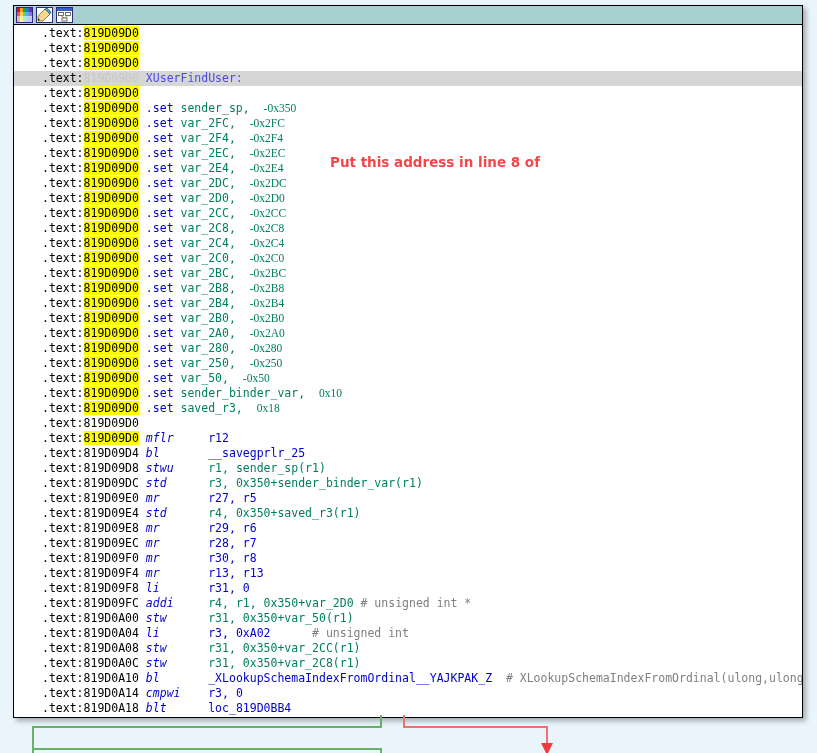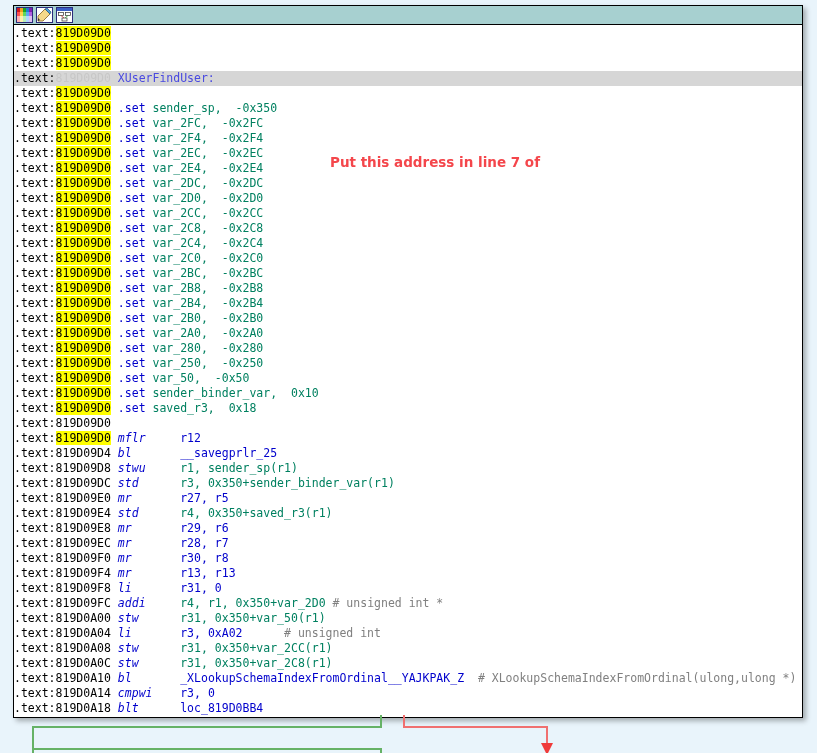--- a/index.html
+++ b/index.html
@@ -27,30 +27,30 @@
   .tb-icon{width:17px;height:16px;position:relative;
            border:1px solid #2b2b7a;box-sizing:border-box;cursor:pointer;}
   .tb-icon svg{display:block;}
   
   #code{
     position:absolute;left:0;top:20px;right:0;bottom:0;
     background:#fff;overflow:hidden;
     font-size:11.5px;line-height:15px;
     white-space:pre;
   }
-  .ln{height:15px;line-height:15px;white-space:pre;}
+  .ln{height:15px;line-height:15px;white-space:pre;padding-left:28px;}
   .ln.sel{background:#d6d6d6;}
   .seg-text{color:#000;}
   .addr{background:#ffff00;color:#000;}
   .ln.sel .addr{background:transparent;color:#c7c7c7;}
   .mnem{color:#0000cc;font-style:italic;}
   .op{color:#0000cc;}
   .dir{color:#0000cc;}
   .var{color:#008060;}
-  .num{color:#008060;}
+  .num{color:#008060;font-family:Liberation Serif, serif;}
   .cmt{color:#808080;}
   .lbl{color:#0000cc;text-align:right;}
   .proc{color:#4a4ae0;}
   
   #annot{
     position:absolute;left:330px;top:152px;width:340px;
     color:#f4464b;font-weight:bold;font-size:13.5px;line-height:21px;
     font-family:"DejaVu Sans","Liberation Sans",sans-serif;
     pointer-events:none;
   }
@@ -111,21 +111,21 @@
         <path d="M11,7.5 L8,10" stroke="#30a030" stroke-width="0.8" fill="none"></path>
       </svg>
     </div>
   </div>
 
   <div id="code"><div class="ln"><span class="seg-text">.text:</span><span class="addr">819D09D0</span><span></span></div><div class="ln"><span class="seg-text">.text:</span><span class="addr">819D09D0</span><span></span></div><div class="ln"><span class="seg-text">.text:</span><span class="addr">819D09D0</span><span></span></div><div class="ln sel"><span class="seg-text">.text:</span><span class="addr">819D09D0</span><span><span class="proc"> XUserFindUser:</span></span></div><div class="ln"><span class="seg-text">.text:</span><span class="addr">819D09D0</span><span></span></div><div class="ln"><span class="seg-text">.text:</span><span class="addr">819D09D0</span><span><span class="dir"> .set </span><span class="var">sender_sp,  </span><span class="num">-0x350</span></span></div><div class="ln"><span class="seg-text">.text:</span><span class="addr">819D09D0</span><span><span class="dir"> .set </span><span class="var">var_2FC,  </span><span class="num">-0x2FC</span></span></div><div class="ln"><span class="seg-text">.text:</span><span class="addr">819D09D0</span><span><span class="dir"> .set </span><span class="var">var_2F4,  </span><span class="num">-0x2F4</span></span></div><div class="ln"><span class="seg-text">.text:</span><span class="addr">819D09D0</span><span><span class="dir"> .set </span><span class="var">var_2EC,  </span><span class="num">-0x2EC</span></span></div><div class="ln"><span class="seg-text">.text:</span><span class="addr">819D09D0</span><span><span class="dir"> .set </span><span class="var">var_2E4,  </span><span class="num">-0x2E4</span></span></div><div class="ln"><span class="seg-text">.text:</span><span class="addr">819D09D0</span><span><span class="dir"> .set </span><span class="var">var_2DC,  </span><span class="num">-0x2DC</span></span></div><div class="ln"><span class="seg-text">.text:</span><span class="addr">819D09D0</span><span><span class="dir"> .set </span><span class="var">var_2D0,  </span><span class="num">-0x2D0</span></span></div><div class="ln"><span class="seg-text">.text:</span><span class="addr">819D09D0</span><span><span class="dir"> .set </span><span class="var">var_2CC,  </span><span class="num">-0x2CC</span></span></div><div class="ln"><span class="seg-text">.text:</span><span class="addr">819D09D0</span><span><span class="dir"> .set </span><span class="var">var_2C8,  </span><span class="num">-0x2C8</span></span></div><div class="ln"><span class="seg-text">.text:</span><span class="addr">819D09D0</span><span><span class="dir"> .set </span><span class="var">var_2C4,  </span><span class="num">-0x2C4</span></span></div><div class="ln"><span class="seg-text">.text:</span><span class="addr">819D09D0</span><span><span class="dir"> .set </span><span class="var">var_2C0,  </span><span class="num">-0x2C0</span></span></div><div class="ln"><span class="seg-text">.text:</span><span class="addr">819D09D0</span><span><span class="dir"> .set </span><span class="var">var_2BC,  </span><span class="num">-0x2BC</span></span></div><div class="ln"><span class="seg-text">.text:</span><span class="addr">819D09D0</span><span><span class="dir"> .set </span><span class="var">var_2B8,  </span><span class="num">-0x2B8</span></span></div><div class="ln"><span class="seg-text">.text:</span><span class="addr">819D09D0</span><span><span class="dir"> .set </span><span class="var">var_2B4,  </span><span class="num">-0x2B4</span></span></div><div class="ln"><span class="seg-text">.text:</span><span class="addr">819D09D0</span><span><span class="dir"> .set </span><span class="var">var_2B0,  </span><span class="num">-0x2B0</span></span></div><div class="ln"><span class="seg-text">.text:</span><span class="addr">819D09D0</span><span><span class="dir"> .set </span><span class="var">var_2A0,  </span><span class="num">-0x2A0</span></span></div><div class="ln"><span class="seg-text">.text:</span><span class="addr">819D09D0</span><span><span class="dir"> .set </span><span class="var">var_280,  </span><span class="num">-0x280</span></span></div><div class="ln"><span class="seg-text">.text:</span><span class="addr">819D09D0</span><span><span class="dir"> .set </span><span class="var">var_250,  </span><span class="num">-0x250</span></span></div><div class="ln"><span class="seg-text">.text:</span><span class="addr">819D09D0</span><span><span class="dir"> .set </span><span class="var">var_50,  </span><span class="num">-0x50</span></span></div><div class="ln"><span class="seg-text">.text:</span><span class="addr">819D09D0</span><span><span class="dir"> .set </span><span class="var">sender_binder_var,  </span><span class="num">0x10</span></span></div><div class="ln"><span class="seg-text">.text:</span><span class="addr">819D09D0</span><span><span class="dir"> .set </span><span class="var">saved_r3,  </span><span class="num">0x18</span></span></div><div class="ln"><span class="seg-text">.text:</span><span class="">819D09D0</span><span></span></div><div class="ln"><span class="seg-text">.text:</span><span class="addr">819D09D0</span><span><span class="mnem"> mflr     </span><span class="op">r12</span></span></div><div class="ln"><span class="seg-text">.text:</span><span class="">819D09D4</span><span><span class="mnem"> bl       </span><span class="lbl">__savegprlr_25</span></span></div><div class="ln"><span class="seg-text">.text:</span><span class="">819D09D8</span><span><span class="mnem"> stwu     </span><span class="var">r1, sender_sp(r1)</span></span></div><div class="ln"><span class="seg-text">.text:</span><span class="">819D09DC</span><span><span class="mnem"> std      </span><span class="var">r3, 0x350+sender_binder_var(r1)</span></span></div><div class="ln"><span class="seg-text">.text:</span><span class="">819D09E0</span><span><span class="mnem"> mr       </span><span class="op">r27, r5</span></span></div><div class="ln"><span class="seg-text">.text:</span><span class="">819D09E4</span><span><span class="mnem"> std      </span><span class="var">r4, 0x350+saved_r3(r1)</span></span></div><div class="ln"><span class="seg-text">.text:</span><span class="">819D09E8</span><span><span class="mnem"> mr       </span><span class="op">r29, r6</span></span></div><div class="ln"><span class="seg-text">.text:</span><span class="">819D09EC</span><span><span class="mnem"> mr       </span><span class="op">r28, r7</span></span></div><div class="ln"><span class="seg-text">.text:</span><span class="">819D09F0</span><span><span class="mnem"> mr       </span><span class="op">r30, r8</span></span></div><div class="ln"><span class="seg-text">.text:</span><span class="">819D09F4</span><span><span class="mnem"> mr       </span><span class="op">r13, r13</span></span></div><div class="ln"><span class="seg-text">.text:</span><span class="">819D09F8</span><span><span class="mnem"> li       </span><span class="op">r31, 0</span></span></div><div class="ln"><span class="seg-text">.text:</span><span class="">819D09FC</span><span><span class="mnem"> addi     </span><span class="var">r4, r1, 0x350+var_2D0</span><span class="cmt"> # unsigned int *</span></span></div><div class="ln"><span class="seg-text">.text:</span><span class="">819D0A00</span><span><span class="mnem"> stw      </span><span class="var">r31, 0x350+var_50(r1)</span></span></div><div class="ln"><span class="seg-text">.text:</span><span class="">819D0A04</span><span><span class="mnem"> li       </span><span class="op">r3, 0xA02</span><span class="cmt">      # unsigned int</span></span></div><div class="ln"><span class="seg-text">.text:</span><span class="">819D0A08</span><span><span class="mnem"> stw      </span><span class="var">r31, 0x350+var_2CC(r1)</span></span></div><div class="ln"><span class="seg-text">.text:</span><span class="">819D0A0C</span><span><span class="mnem"> stw      </span><span class="var">r31, 0x350+var_2C8(r1)</span></span></div><div class="ln"><span class="seg-text">.text:</span><span class="">819D0A10</span><span><span class="mnem"> bl       </span><span class="lbl">_XLookupSchemaIndexFromOrdinal__YAJKPAK_Z</span><span class="cmt">  # XLookupSchemaIndexFromOrdinal(ulong,ulong *)</span></span></div><div class="ln"><span class="seg-text">.text:</span><span class="">819D0A14</span><span><span class="mnem"> cmpwi    </span><span class="op">r3, 0</span></span></div><div class="ln"><span class="seg-text">.text:</span><span class="">819D0A18</span><span><span class="mnem"> blt      </span><span class="lbl">loc_819D0BB4</span></span></div></div>
 
 </div>
 
 <div id="annot">
-  <div>Put this address in line 7 of</div>
+  <div>Put this address in line 8 of</div>
 </div>
 
 <svg id="connectors" viewBox="0 0 817 40">
   <path d="M381,0 L381,12 L33,12 L33,40" stroke="#66b266" stroke-width="2" fill="none"></path>
   <path d="M404,0 L404,12 L547,12 L547,30" stroke="#f07070" stroke-width="2" fill="none"></path>
   <path d="M541,28 L553,28 L547,40 Z" fill="#ef3b3b"></path>
   <rect x="33" y="34" width="348" height="6" fill="none" stroke="#66b266" stroke-width="2"></rect>
 </svg>
 
 </body></html>

